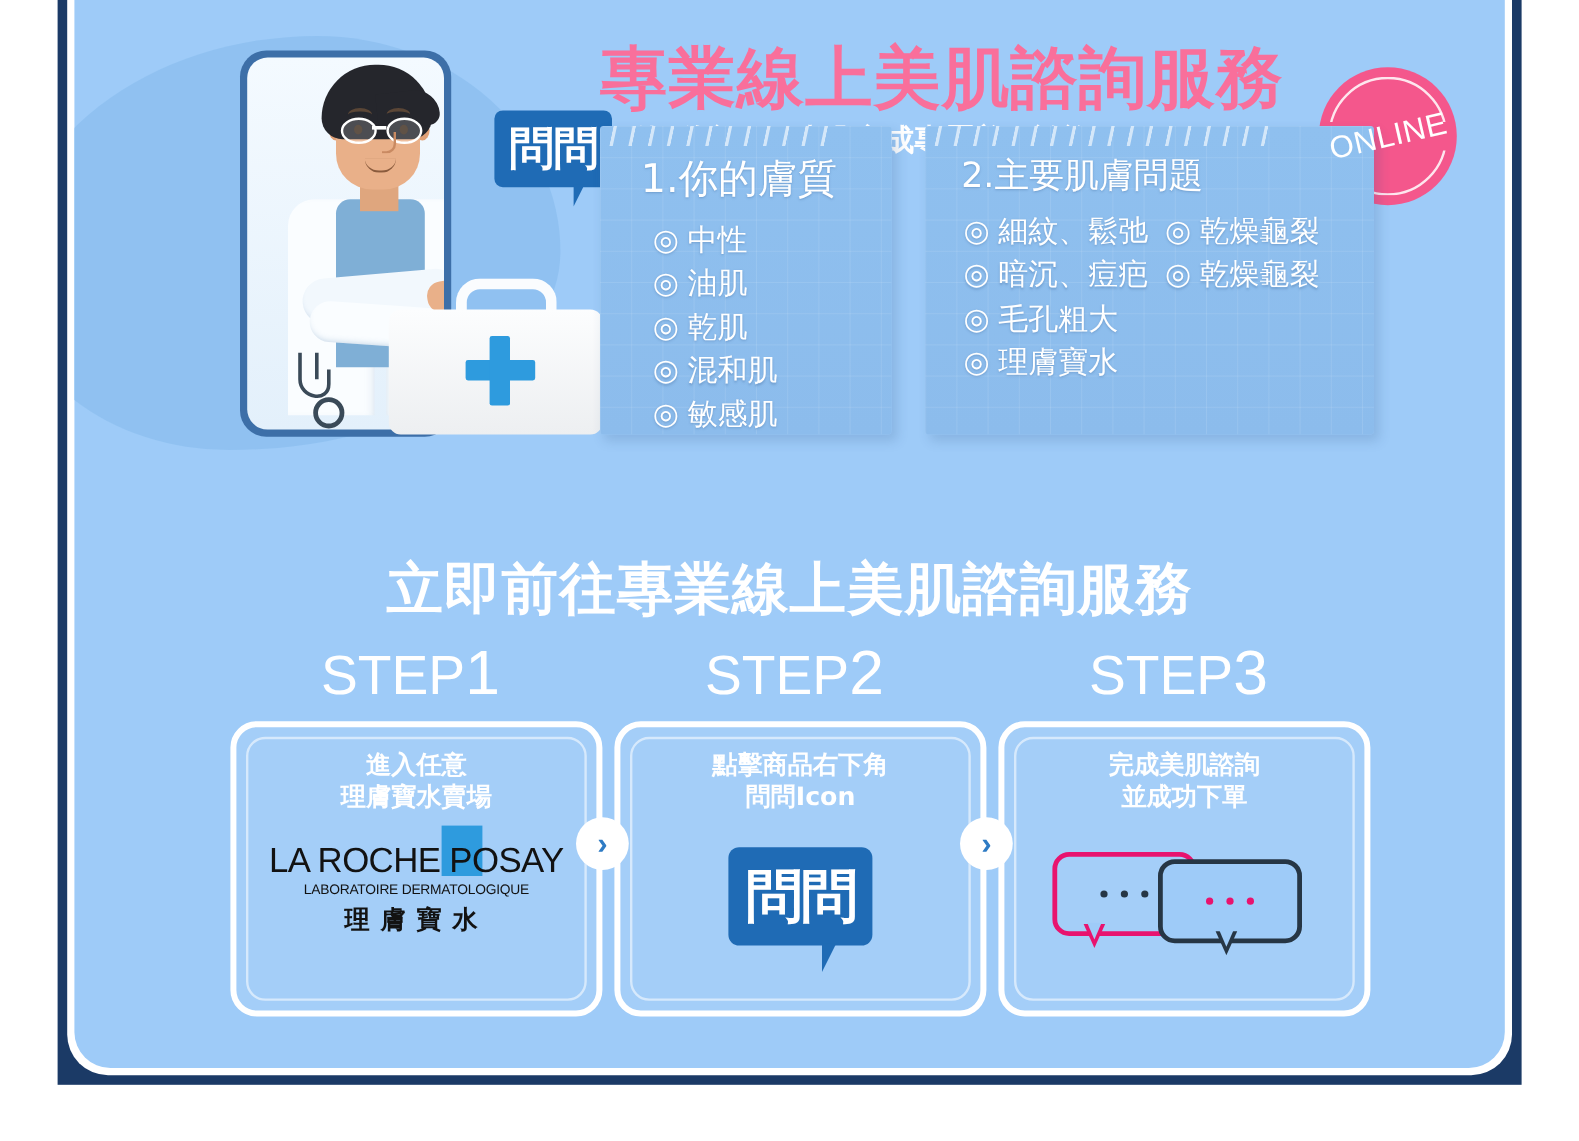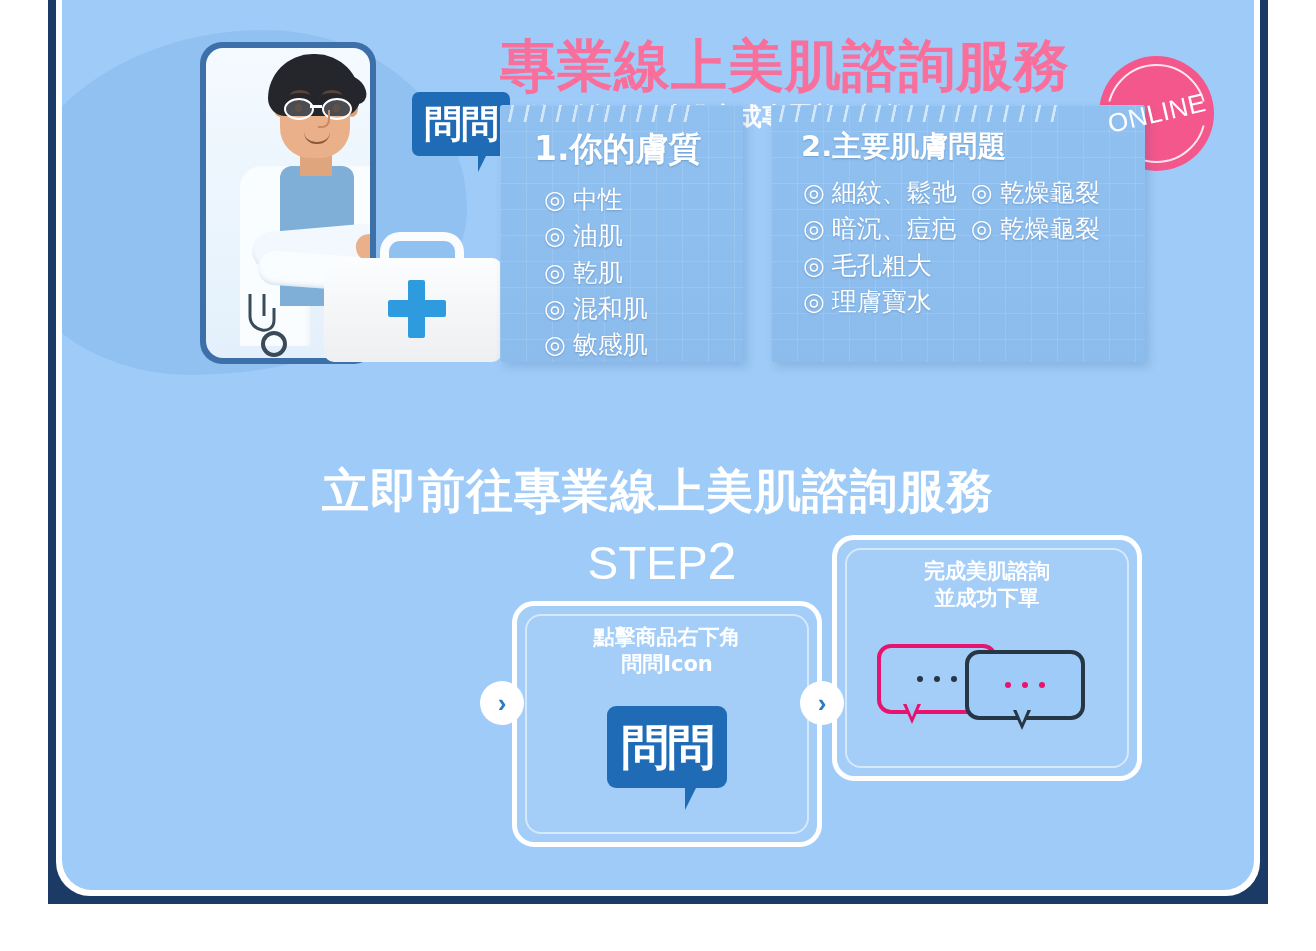--- a/index.html
+++ b/index.html
@@ -178,21 +178,21 @@
       linear-gradient(90deg,rgba(255,255,255,.10) 1px,transparent 1px);
     background-size:26px 26px;
   }
   .spiral{position:absolute;top:-6px;left:10px;right:10px;height:20px;display:flex;gap:13px;}
   .spiral i{
     display:block;width:13px;height:20px;
     border:3px solid rgba(255,255,255,.62);border-bottom:none;
     border-radius:7px 7px 0 0;transform:skewX(-12deg);
   }
   .note h3{
-    margin:0;position:relative;color:#ffffff;font-weight:bold;
+    margin:0;position:relative;color:#ffffff;font-weight:normal;
     font-family:"DejaVu Sans",sans-serif;
     text-shadow:0 1px 2px rgba(50,90,140,.35);
   }
   .note ul{margin:0;padding:0;list-style:none;position:relative;}
   .note li{
     color:#ffffff;font-family:"DejaVu Sans",sans-serif;
     text-shadow:0 1px 2px rgba(50,90,140,.35);white-space:nowrap;
   }
   .bullet{display:inline-block;margin-right:7px;}
 
@@ -403,20 +403,37 @@
           <li><span class="bullet">◎</span><span>乾燥龜裂</span></li>
         </ul>
       </div>
     </div>
   </div>
 
   <div id="cta-title">立即前往專業線上美肌諮詢服務</div>
 
   <div id="steps">
 
+    <div class="step-col c1">
+      <div class="step-label">
+        <span>STEP</span><b>1</b>
+      </div>
+      <div class="step-card">
+        <div class="step-text">
+          <div>進入任意</div>
+          <div>理膚寶水賣場</div>
+        </div>
+        <div class="lrp">
+          <div class="lrp-sq"></div>
+          <div class="lrp-main">LA ROCHE POSAY</div>
+          <div class="lrp-sub">LABORATOIRE DERMATOLOGIQUE</div>
+          <div class="lrp-cn">理膚寶水</div>
+        </div>
+      </div>
+    </div>
 
     <div class="arrow a1">›</div>
 
     <div class="step-col c2">
       <div class="step-label">
         <span>STEP</span><b>2</b>
       </div>
       <div class="step-card">
         <div class="step-text">
           <div>點擊商品右下角</div>
@@ -424,20 +441,23 @@
         </div>
         <div class="ww2">
           <span>問問</span>
         </div>
       </div>
     </div>
 
     <div class="arrow a2">›</div>
 
     <div class="step-col c3">
+      <div class="step-label">
+        <span>STEP</span><b>3</b>
+      </div>
       <div class="step-card">
         <div class="step-text">
           <div>完成美肌諮詢</div>
           <div>並成功下單</div>
         </div>
         <div class="chats">
           <div class="chat pink">
             <div class="dots">
                 <i></i>
                 <i></i>

